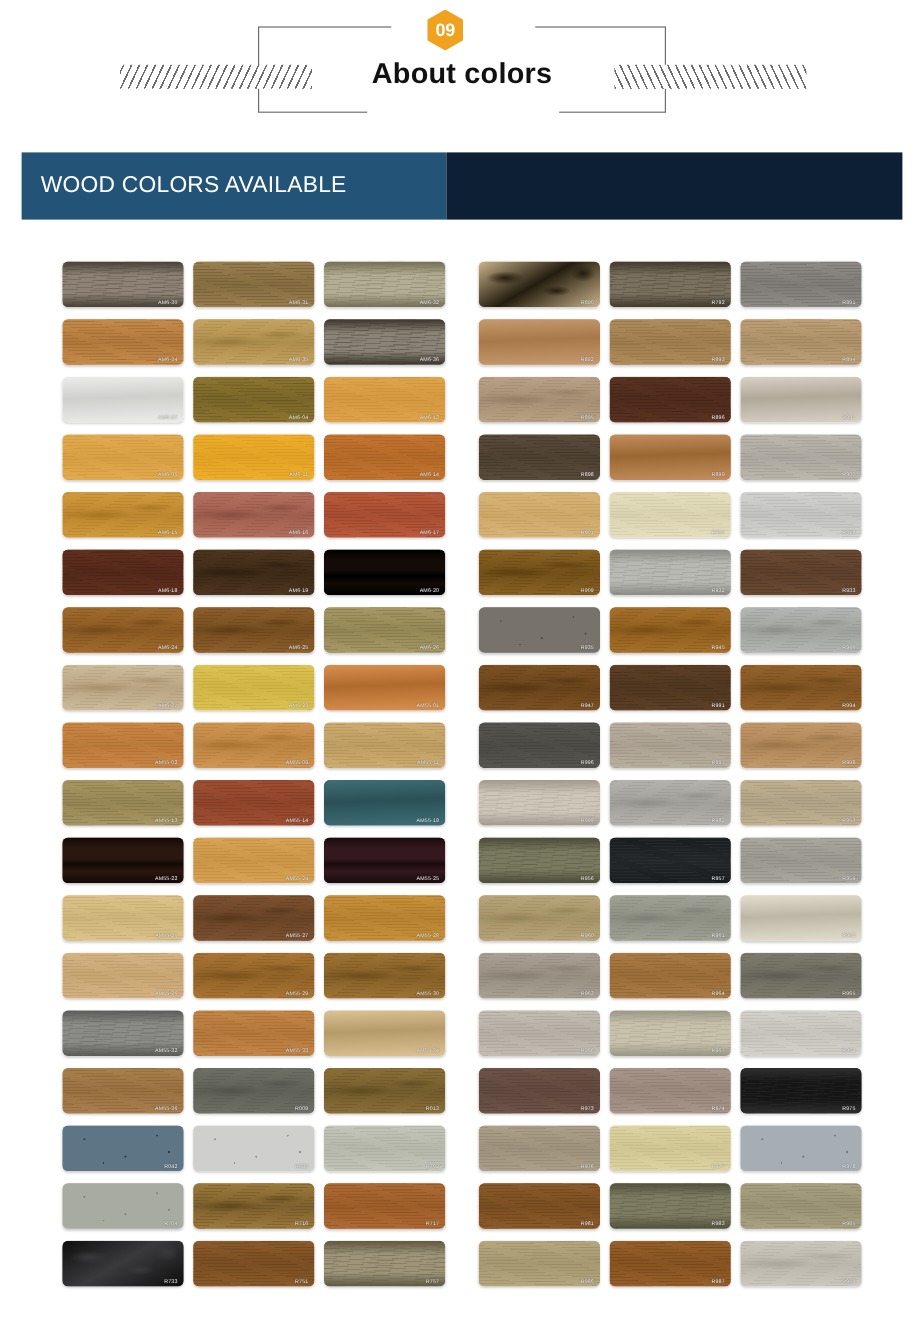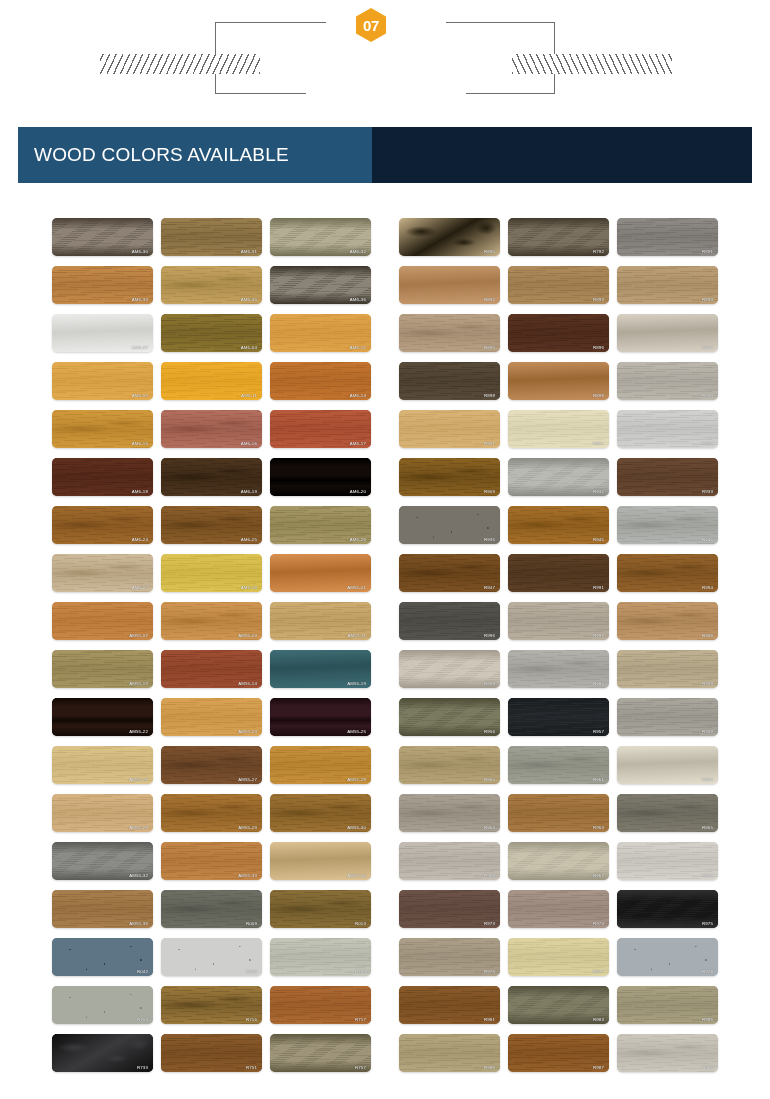--- a/index.html
+++ b/index.html
@@ -132,22 +132,23 @@
   }
 </style>
 </head>
 <body>
 
 <div class="section-head">
   <div class="head-frame"></div>
   <div class="hatch hatch-left"></div>
   <div class="hatch hatch-right"></div>
   <div class="hex-badge">
-    <span>07</span>
+    <span>09</span>
   </div>
+  <div class="head-title">About colors</div>
 </div>
 
 <div class="banner">
   <div class="banner-left">
     <span>WOOD COLORS AVAILABLE</span>
   </div>
   <div class="banner-right"></div>
 </div>
 
 <div class="grid-wrap">

